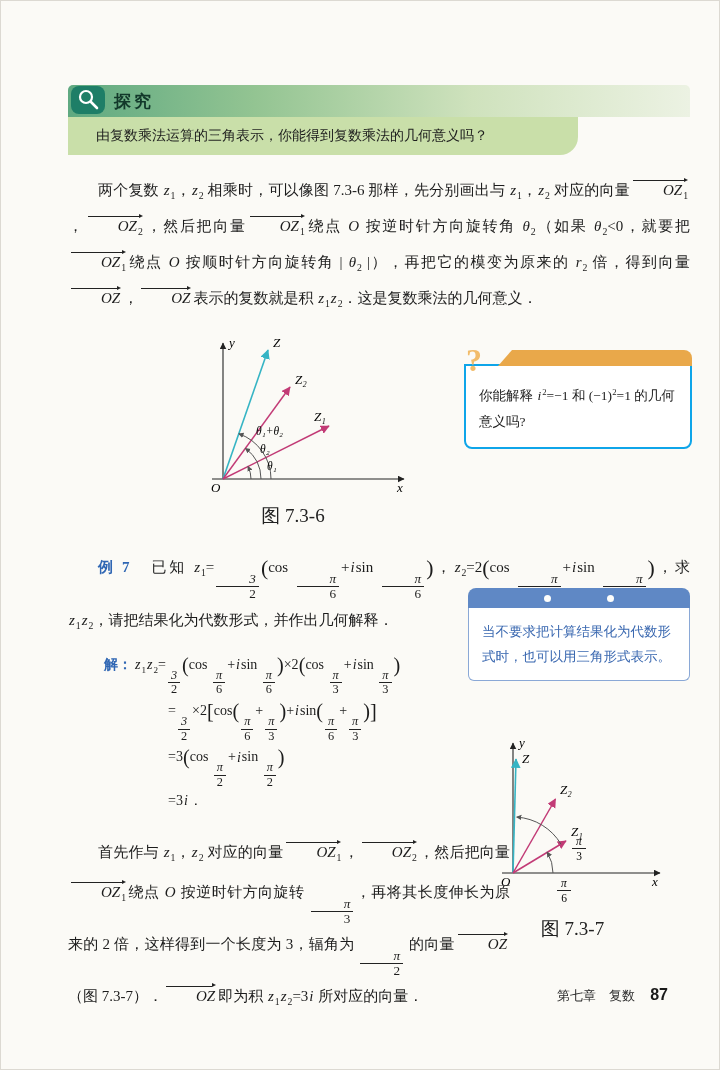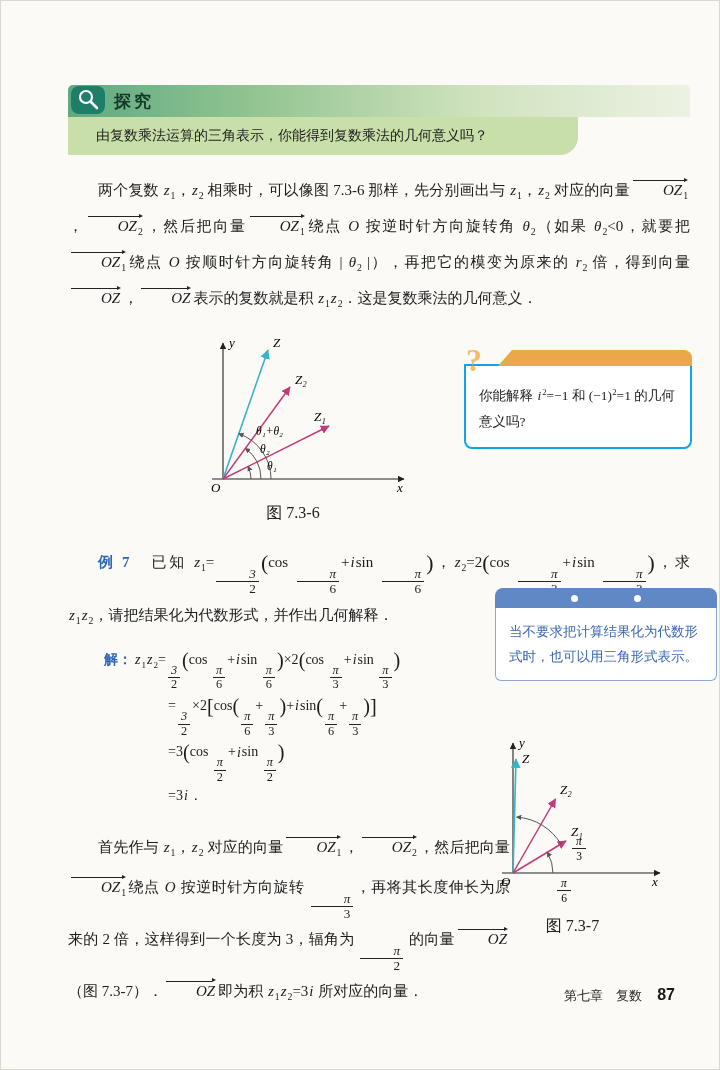--- a/index.html
+++ b/index.html
@@ -39,45 +39,45 @@
   .frac{display:inline-flex;flex-direction:column;align-items:center;vertical-align:-0.8em;
         line-height:1.1;font-size:0.88em;margin:0 2px;font-family:"Liberation Serif",serif;}
   .frac .fn{padding:0 2px;font-style:italic;}
   .frac .fd{border-top:1px solid #222;padding:0 3px;}
 
   .bp{font-size:1.45em;vertical-align:-0.13em;font-family:"Liberation Serif",serif;}
 
   
   .figwrap1{width:250px;margin:10px 0 0 100px;text-align:center;text-indent:0;}
   .fig2wrap{position:absolute;left:470px;top:733px;width:205px;text-align:center;}
-  .caption{font-size:16px;color:#222;margin-top:2px;}
+  .caption{font-size:19px;color:#222;margin-top:2px;}
 
   
   .sol{margin-top:10px;font-size:14px;margin-left:36px;}
   .sol .line{display:block;margin:3px 0;min-height:37px;}
   .sol .cont{margin-left:64px;}
 
   
   .callout-orange{position:absolute;left:464px;top:350px;width:228px;}
   .qmark{position:absolute;left:2px;top:-8px;font-size:32px;font-weight:bold;color:#f2bc6a;
         font-family:"Liberation Serif",serif;z-index:2;}
   .co-tab{position:absolute;top:0;left:34px;right:0;height:16px;background:#e9a84a;
         clip-path:polygon(14px 0,100% 0,100% 100%,0 100%);border-radius:0 8px 0 0;}
   .co-box{margin-top:14px;background:#fff;border:2px solid #0ea5e9;border-radius:0 0 8px 8px;
         padding:12px 13px;font-size:13.5px;line-height:26px;color:#1d1d1d;text-align:left;}
 
   
-  .callout-blue{position:absolute;left:495px;top:588px;width:222px;}
+  .callout-blue{position:absolute;left:468px;top:588px;width:222px;}
   .cb-top{height:20px;background:#5f88c5;border-radius:8px 8px 0 0;display:flex;align-items:center;
         justify-content:center;gap:56px;}
   .cb-top .hole{width:7px;height:7px;border-radius:50%;background:#fdfdfb;}
   .cb-box{background:#fff;border:1.5px solid #8aa8d6;border-top:none;border-radius:0 0 6px 6px;
         padding:11px 13px;font-size:13.5px;line-height:25px;color:#3a68b0;text-align:left;}
 
-  .footer{position:absolute;right:45px;top:986px;font-size:13px;color:#2a2a2a;}
+  .footer{position:absolute;right:52px;top:986px;font-size:13px;color:#2a2a2a;}
   .footer .pg{font-size:16px;font-weight:bold;margin-left:12px;color:#1a1a1a;
         font-family:"Liberation Sans","DejaVu Sans",sans-serif;}
 
   svg text{font-family:"Liberation Serif",serif;}
 </style>
 </head>
 <body>
 
 <div class="page">
   <div class="content">

